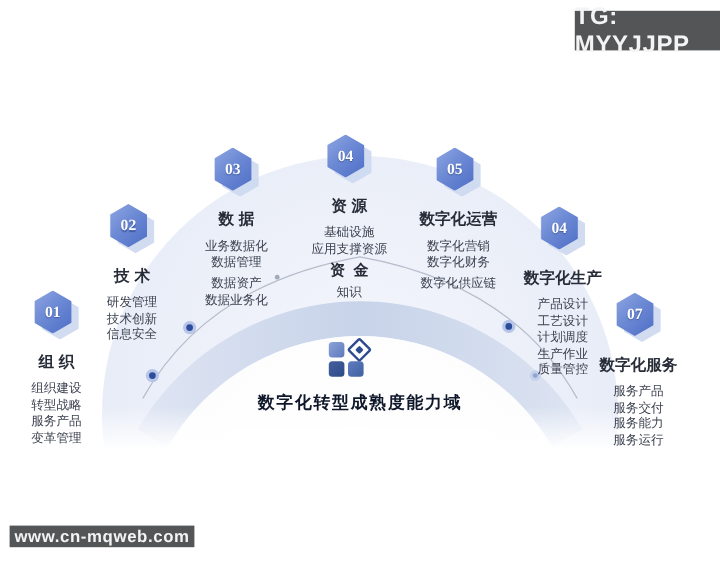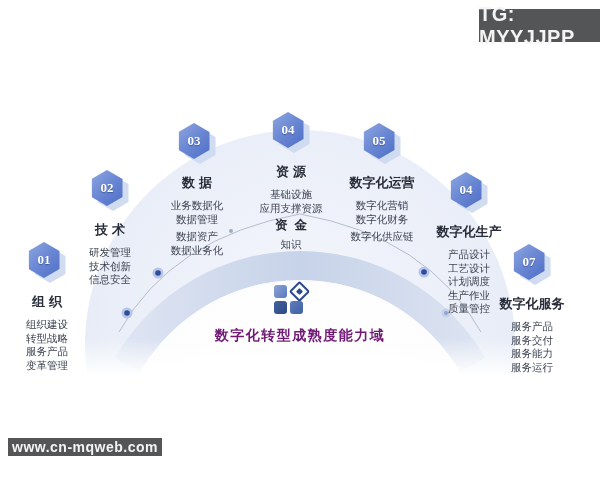--- a/index.html
+++ b/index.html
@@ -64,21 +64,21 @@
     position:absolute;left:18px;top:0;width:11px;height:11px;
     border:2px solid #2d4a90;border-radius:2px;background:#fff;
     transform:rotate(45deg);
   }
   .dia-core{
     position:absolute;left:3px;top:3px;width:5px;height:5px;
     background:#2d4a90;border-radius:1px;
   }
   .center-title{
     position:absolute;left:150px;top:327px;width:300px;text-align:center;
-    font-size:14px;font-weight:bold;color:#701a75;letter-spacing:1.5px;
+    font-size:14px;font-weight:bold;color:#0f172a;letter-spacing:1.5px;
   }
 </style>
 </head>
 <body>
 
 <div class="canvas">
 
   <svg class="arc-svg" width="600" height="480" viewBox="0 0 600 480">
     <defs>
       <radialGradient id="bgGrad" cx="50%" cy="42%" r="62%">

